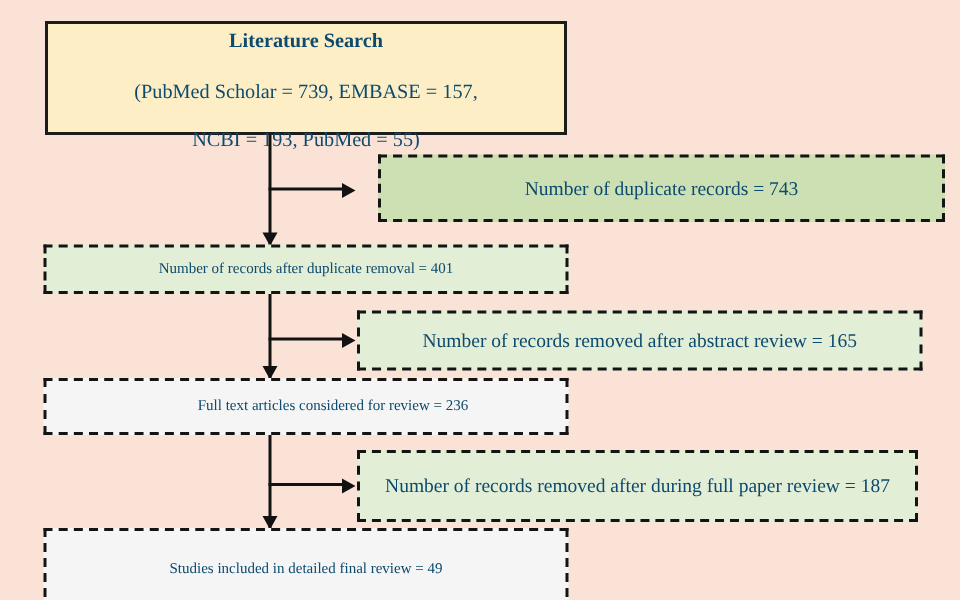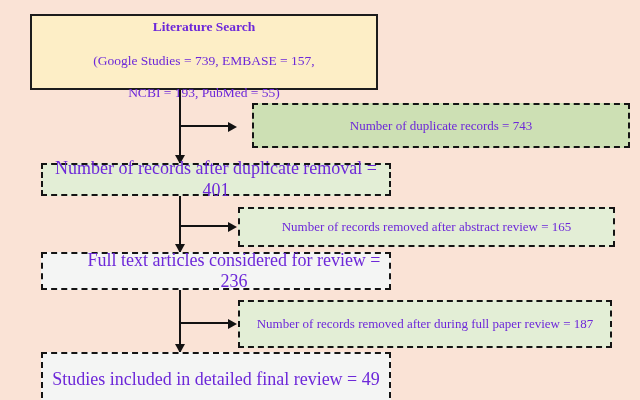--- a/index.html
+++ b/index.html
@@ -20,21 +20,21 @@
   }
 
   
   .box {
     position: absolute;
     box-sizing: border-box;
     display: flex;
     align-items: center;
     justify-content: center;
     text-align: center;
-    color: #6d28d9;
+    color: #0c4a6e;
     line-height: 1.18;
   }
   .box .txt {
     display: block;
     width: 100%;
     padding: 0 8px;
     box-sizing: border-box;
     white-space: pre-line;
   }
 
@@ -46,22 +46,21 @@
   }
   .box-source .title {
     display: block;
     font-weight: bold;
     margin-bottom: 2px;
   }
 
   
   .box-stage {
     border: 2px dashed #141414;
-    font-size: 18px;
-    margin-left: 12px;
+    font-size: 10px;
   }
   .fill-green-light { background: #e3eed6; }
   .fill-white       { background: #f4f5f4; }
 
   
   .box-excl {
     border: 2px dashed #141414;
     font-size: 13px;
   }
   .fill-green-mid  { background: #cde0b4; }
@@ -94,21 +93,21 @@
   }
 </style>
 </head>
 <body>
 
 <div id="canvas">
 
   <div class="box box-source" style="left:30px; top:14px; width:348px; height:76px;">
     <span class="txt">
       <span class="title">Literature Search</span>
-      <span>(Google Studies = 739, EMBASE = 157,</span><br>
+      <span>(PubMed Scholar = 739, EMBASE = 157,</span><br>
       <span>NCBI = 193, PubMed = 55)</span>
     </span>
   </div>
 
   <div class="vline" style="left:179px; top:90px; height:78px;"></div>
   <div class="arrow-down" style="left:175px; top:155px;"></div>
   <div class="hline" style="left:179px; top:125px; width:50px;"></div>
   <div class="arrow-right" style="left:228px; top:122px;"></div>
 
   <div class="box box-excl fill-green-mid" style="left:252px; top:103px; width:378px; height:45px;">

